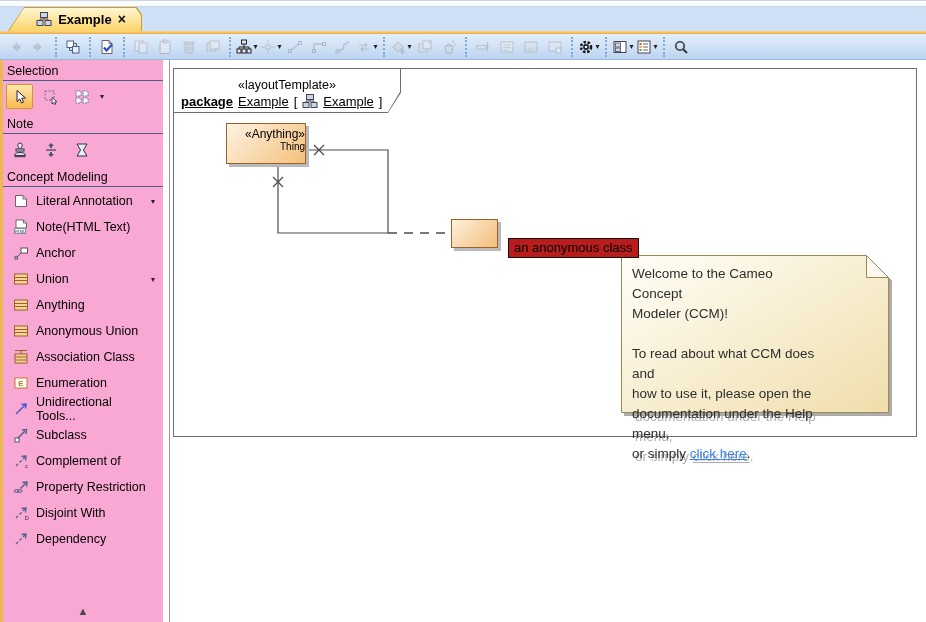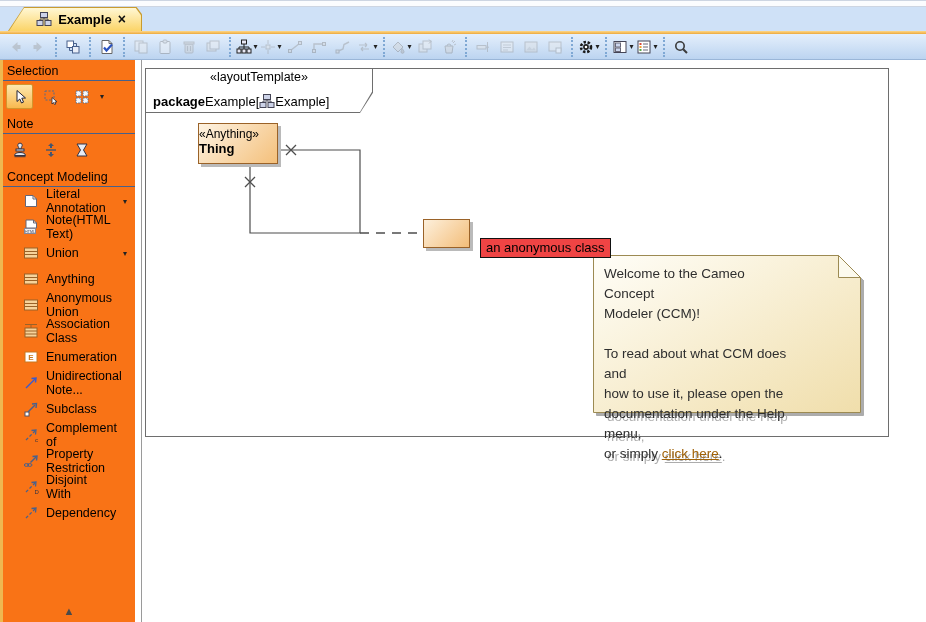--- a/index.html
+++ b/index.html
@@ -28,66 +28,66 @@
       padding:0 3px; border-bottom:1px solid #9ab6d8; }
   .t-sep { width:0; height:20px; border-left:2px dotted #7fa8d4; margin:0 4px; }
   .tbtn { height:22px; min-width:24px; display:flex; align-items:center; justify-content:center;
       padding:0 1px; border-radius:2px; }
   .tbtn.disabled svg { opacity:.42; filter:grayscale(1); }
   .caret { font-size:8px; color:#222; margin-left:1px; }
   .icon { display:inline-flex; align-items:center; justify-content:center; }
 
   
   .main { display:flex; height:562px; border-left:3px solid #eeb851; }
-  .sidebar { width:132px; background:#f97316; position:relative; font-size:12.5px; color:#000; flex:none; }
+  .sidebar { width:160px; background:#f9a8d4; position:relative; font-size:12.5px; color:#000; flex:none; }
   .side-header { padding:4px 4px 2px; border-bottom:1px solid #46618c; }
   .tool-row { display:flex; align-items:center; gap:4px; padding:3px 3px 4px; }
   .side-tool { width:27px; height:25px; display:flex; align-items:center; justify-content:center;
       border:1px solid transparent; border-radius:2px; }
   .side-tool.selected { background:linear-gradient(#fde8af,#f8b94f); border-color:#d2962f; }
   .concept-list { list-style:none; margin:1px 0 0; padding:0; }
-  .concept-item { display:flex; align-items:center; gap:7px; height:26px; padding:0 20px; position:relative; cursor:pointer; }
+  .concept-item { display:flex; align-items:center; gap:7px; height:26px; padding:0 10px; position:relative; cursor:pointer; }
   .concept-item .caret { position:absolute; right:8px; }
   .scroll-up { position:absolute; bottom:5px; left:0; right:0; text-align:center; font-size:11px; color:#4a4a4a; cursor:pointer; }
 
   .divider { width:6px; background:#ffffff; flex:none; }
 
   
   .canvas { flex:1; background:#fff; position:relative; overflow:hidden; border-left:1px solid #9a9a9a; }
   .frame { position:absolute; left:3px; top:8px; width:744px; height:369px; border:1px solid #6e6e6e; }
   .frame-label { position:absolute; left:-1px; top:-1px; width:228px; height:45px; }
   .fl-border { position:absolute; inset:0; background:#6e6e6e;
       clip-path:polygon(0 0,100% 0,100% 55%,calc(100% - 13px) 100%,0 100%); }
   .fl-fill { position:absolute; left:1px; top:1px; right:1px; bottom:1px; background:#fff;
       clip-path:polygon(0 0,100% 0,100% 53%,calc(100% - 12px) 100%,0 100%); }
-  .fl-content { position:absolute; inset:0; padding:2px 8px 0; }
+  .fl-content { position:absolute; inset:0; padding:10px 8px 0; }
   .fl-line1 { text-align:center; font-size:12.5px; }
-  .fl-line2 { display:flex; align-items:center; font-size:13px; margin-top:9px; }
+  .fl-line2 { display:flex; align-items:center; gap:5px; font-size:13px; margin-top:1px;text-decoration:underline; }
   .fl-kw { font-weight:bold; }
 
   .thing-box { position:absolute; left:56px; top:63px; width:80px; height:41px;
       background:linear-gradient(135deg,#fdf3e3,#f4c07b); border:1px solid #9a6228;
-      box-shadow:3px 3px 0 #bababa; text-align:left; padding-top:3px; font-size:12px; z-index:3; }
-  .thing-name { font-weight:bold; font-size:13px; }
+      box-shadow:3px 3px 0 #bababa; text-align:right; padding-top:3px; font-size:12px; z-index:3; }
+  .thing-name { font-weight:normal; font-size:10px; }
 
   .anon-box { position:absolute; left:281px; top:159px; width:47px; height:29px;
       background:linear-gradient(135deg,#fdf0dc,#f3bd79); border:1px solid #9a6228;
       box-shadow:3px 3px 0 #bababa; z-index:3; }
 
-  .anon-label { position:absolute; left:338px; top:178px; background:#ef4444; border:1px solid #111;
+  .anon-label { position:absolute; left:338px; top:178px; background:#b91c1c; border:1px solid #111;
       font-size:13px; padding:1px 5px 2px; white-space:nowrap; z-index:6; }
 
   .connectors { position:absolute; left:0; top:0; z-index:2; }
 
   .note { position:absolute; left:451px; top:195px; width:212px; height:158px; z-index:5;
       filter:drop-shadow(3.5px 3.5px 0 #acacac); }
   .note svg { position:absolute; inset:0; }
   .note-text { position:absolute; left:11px; top:9px; right:10px; font-size:13.5px; color:#2e2e2e; line-height:1.48; }
   .note-line { min-height:20px; }
-  .note-link { color:#a16207; text-decoration:underline; cursor:pointer; }
+  .note-link { color:#3b82f6; text-decoration:underline; cursor:pointer; }
 </style>
 </head>
 <body>
 
 <div id="app">
 
   <div class="top-strip"></div>
 
   <div class="tab-bar">
     <div class="tab">
@@ -428,20 +428,30 @@
                 <path d="M10.5 1 V4 H13.5" fill="none" stroke="#667"></path>
                 <rect x="1.5" y="9.5" width="11" height="5" fill="#eef0f4" stroke="#889"></rect>
                 <text x="7" y="13.6" font-size="3.6" fill="#445" text-anchor="middle" font-family="sans-serif">HTML</text>
               </svg>
             </span>
             <span>Note(HTML Text)</span>
           </li>
           <li class="concept-item">
             <span class="icon">
               <svg width="16" height="16" viewBox="0 0 16 16">
+                <rect x="8" y="3" width="6.5" height="5" fill="#fff" stroke="#556"></rect>
+                <line x1="8" y1="8" x2="3.5" y2="12.5" stroke="#556"></line>
+                <circle cx="3.2" cy="12.8" r="1.6" fill="#9aa4c0" stroke="#556"></circle>
+              </svg>
+            </span>
+            <span>Anchor</span>
+          </li>
+          <li class="concept-item">
+            <span class="icon">
+              <svg width="16" height="16" viewBox="0 0 16 16">
                 <rect x="1.5" y="3" width="13" height="10" fill="#f7d39a" stroke="#9a6228"></rect>
                 <line x1="1.5" y1="6.5" x2="14.5" y2="6.5" stroke="#9a6228"></line>
                 <line x1="1.5" y1="9.5" x2="14.5" y2="9.5" stroke="#9a6228"></line>
               </svg>
             </span>
             <span>Union</span>
             <span class="caret">▾</span>
           </li>
           <li class="concept-item">
             <span class="icon">
@@ -484,21 +494,21 @@
             </span>
             <span>Enumeration</span>
           </li>
           <li class="concept-item">
             <span class="icon">
               <svg width="16" height="16" viewBox="0 0 16 16">
                 <line x1="3" y1="13" x2="12" y2="4" stroke="#3a5acd" stroke-width="1.5"></line>
                 <path d="M8.5 3.5 L13 3 L12.5 7.5" fill="none" stroke="#3a5acd" stroke-width="1.5"></path>
               </svg>
             </span>
-            <span>Unidirectional Note...</span>
+            <span>Unidirectional Tools...</span>
           </li>
           <li class="concept-item">
             <span class="icon">
               <svg width="16" height="16" viewBox="0 0 16 16">
                 <rect x="2" y="11" width="4" height="4" fill="#fff" stroke="#556"></rect>
                 <line x1="5" y1="11" x2="12" y2="4" stroke="#49618c" stroke-width="1.4"></line>
                 <path d="M9 3 L13.5 2.5 L13 7" fill="none" stroke="#49618c" stroke-width="1.4"></path>
               </svg>
             </span>
             <span>Subclass</span>

